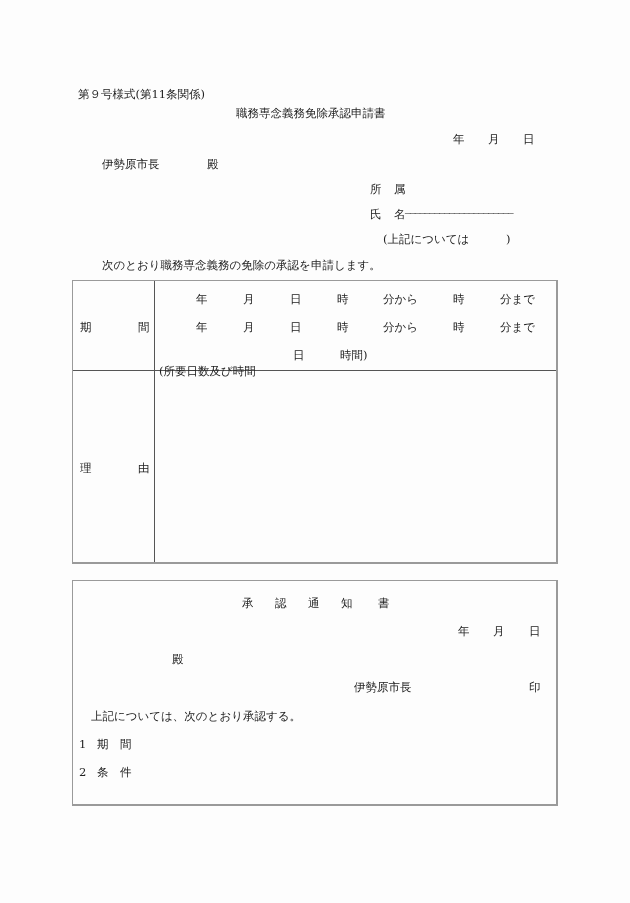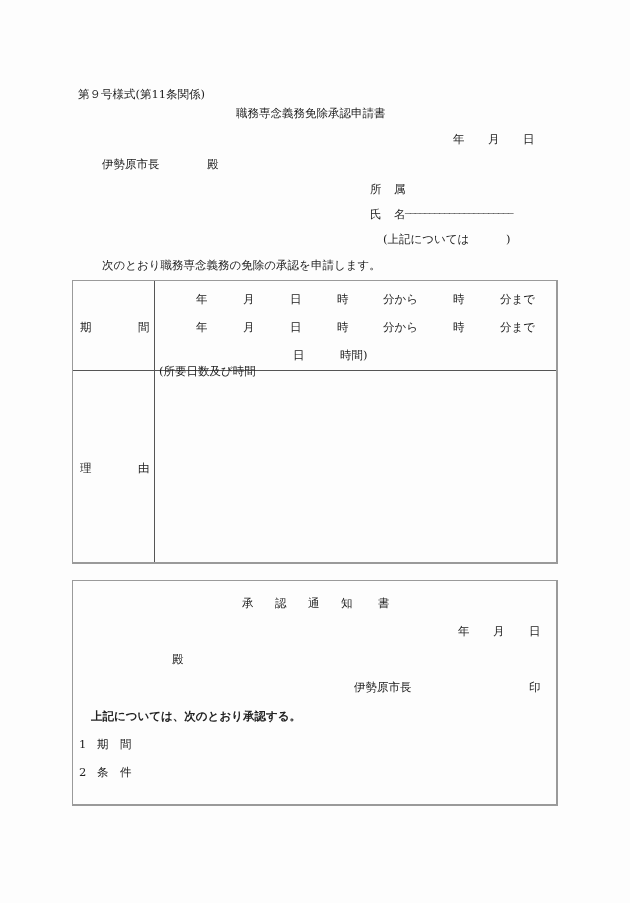--- a/index.html
+++ b/index.html
@@ -82,21 +82,21 @@
 
 <div class="abs" style="left:458px; top:624px;">年</div>
 <div class="abs" style="left:493px; top:624px;">月</div>
 <div class="abs" style="left:529px; top:624px;">日</div>
 
 <div class="abs" style="left:172px; top:652px;">殿</div>
 
 <div class="abs" style="left:354px; top:680px;">伊勢原市長</div>
 <div class="abs" style="left:529px; top:680px;">印</div>
 
-<div class="abs" style="left:91px; top:709px;font-weight:bold;">上記については、次のとおり承認する。</div>
+<div class="abs" style="left:91px; top:709px;">上記については、次のとおり承認する。</div>
 
 <div class="abs" style="left:79px; top:737px;">1</div>
 <div class="abs" style="left:97px; top:737px;">期</div>
 <div class="abs" style="left:120px; top:737px;">間</div>
 
 <div class="abs" style="left:79px; top:765px;">2</div>
 <div class="abs" style="left:97px; top:765px;">条</div>
 <div class="abs" style="left:120px; top:765px;">件</div>
 
 </body></html>

